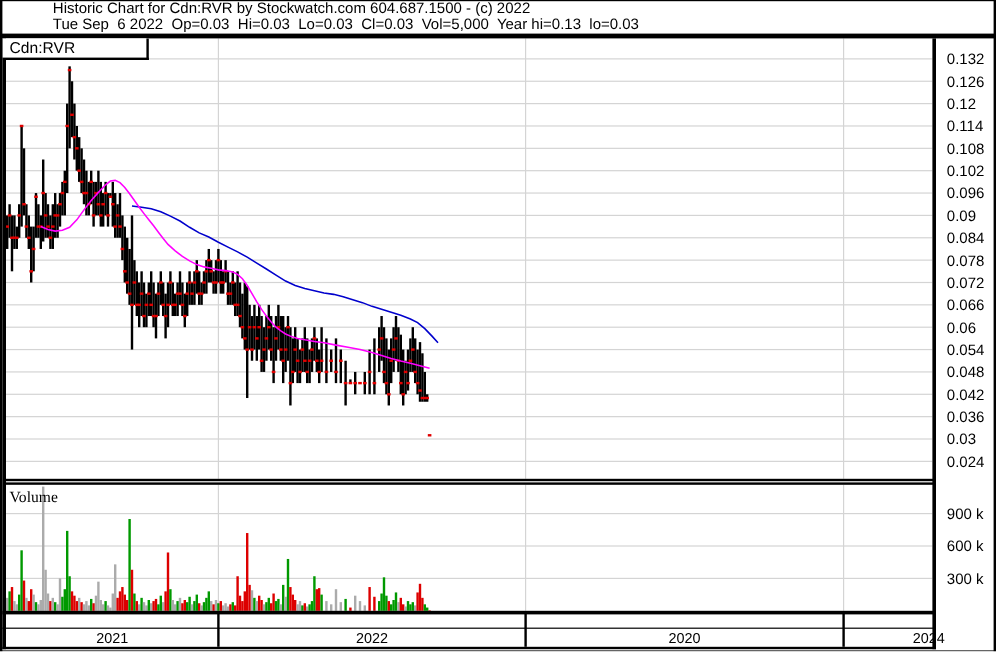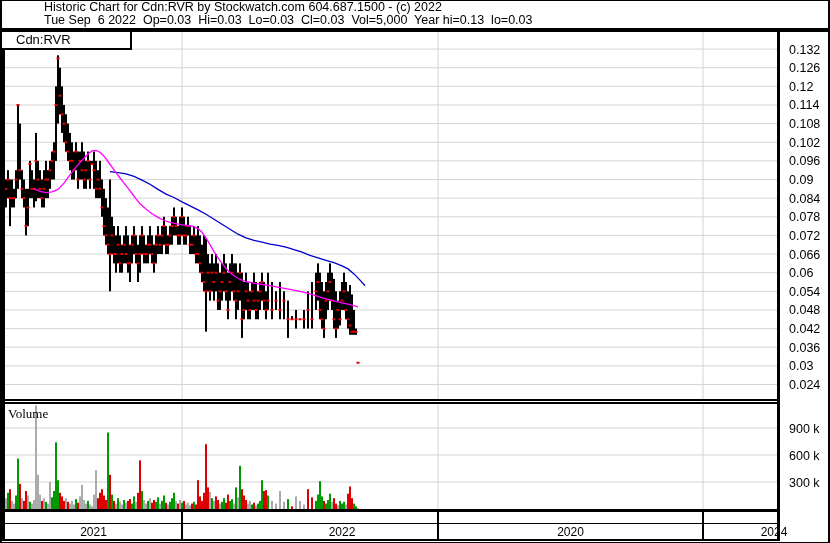--- a/index.html
+++ b/index.html
@@ -5,21 +5,21 @@
   html,body{margin:0;padding:0;background:#fff;}
   .page{position:relative;width:830px;height:543px;background:#fff;overflow:hidden;
         font-family:"Liberation Sans",sans-serif;color:#000;}
   .edge{position:absolute;background:#000;}
   .titlebar{position:absolute;left:4px;top:1px;width:820px;height:27px;background:#fff;}
   .t1,.t2{white-space:pre;font-size:12.5px;line-height:13px;margin-left:40px;}
   .band{position:absolute;left:0;top:28px;width:830px;height:4px;background:#000;}
   #chart{position:absolute;left:0;top:0;width:830px;height:543px;}
   .tab{position:absolute;left:2px;top:32px;width:114px;height:16px;background:#fff;
        border-bottom:2px solid #000;border-right:2px solid #000;font-size:13px;
-       line-height:16px;padding-left:14px;}
+       line-height:16px;padding-left:6px;}
   .vol-label{position:absolute;left:8px;top:406px;font-size:13px;font-family:Liberation Serif, serif;}
   .year-label{position:absolute;top:525px;height:14px;font-size:12px;text-align:center;line-height:14px;}
 </style>
 </head>
 <body>
 
 <div class="page">
 
   <svg id="chart" xmlns="http://www.w3.org/2000/svg" viewBox="0 0 830 543">
       <rect x="0" y="0" width="830" height="543" fill="#ffffff"></rect>
@@ -600,21 +600,21 @@
 
   <div class="band"></div>
 
   <div class="tab">
     <span>Cdn:RVR</span>
   </div>
 
   <div class="vol-label">Volume</div>
 
   <div class="year-label" style="left:5px;width:177px;">2021</div>
-  <div class="year-label" style="left:182px;width:256px;padding-left:32px;">2022</div>
+  <div class="year-label" style="left:182px;width:256px;">2022</div>
   <div class="year-label" style="left:438px;width:265px;">2020</div>
   <div class="year-label" style="left:726px;width:96px;">2024</div>
 
   <div class="edge" style="left:0;top:0;width:830px;height:1px;"></div>
   <div class="edge" style="left:0;top:0;width:2px;height:543px;"></div>
   <div class="edge" style="left:828px;top:0;width:2px;height:543px;"></div>
   <div class="edge" style="left:0;top:542px;width:830px;height:1px;"></div>
 </div>
 
 </body></html>

